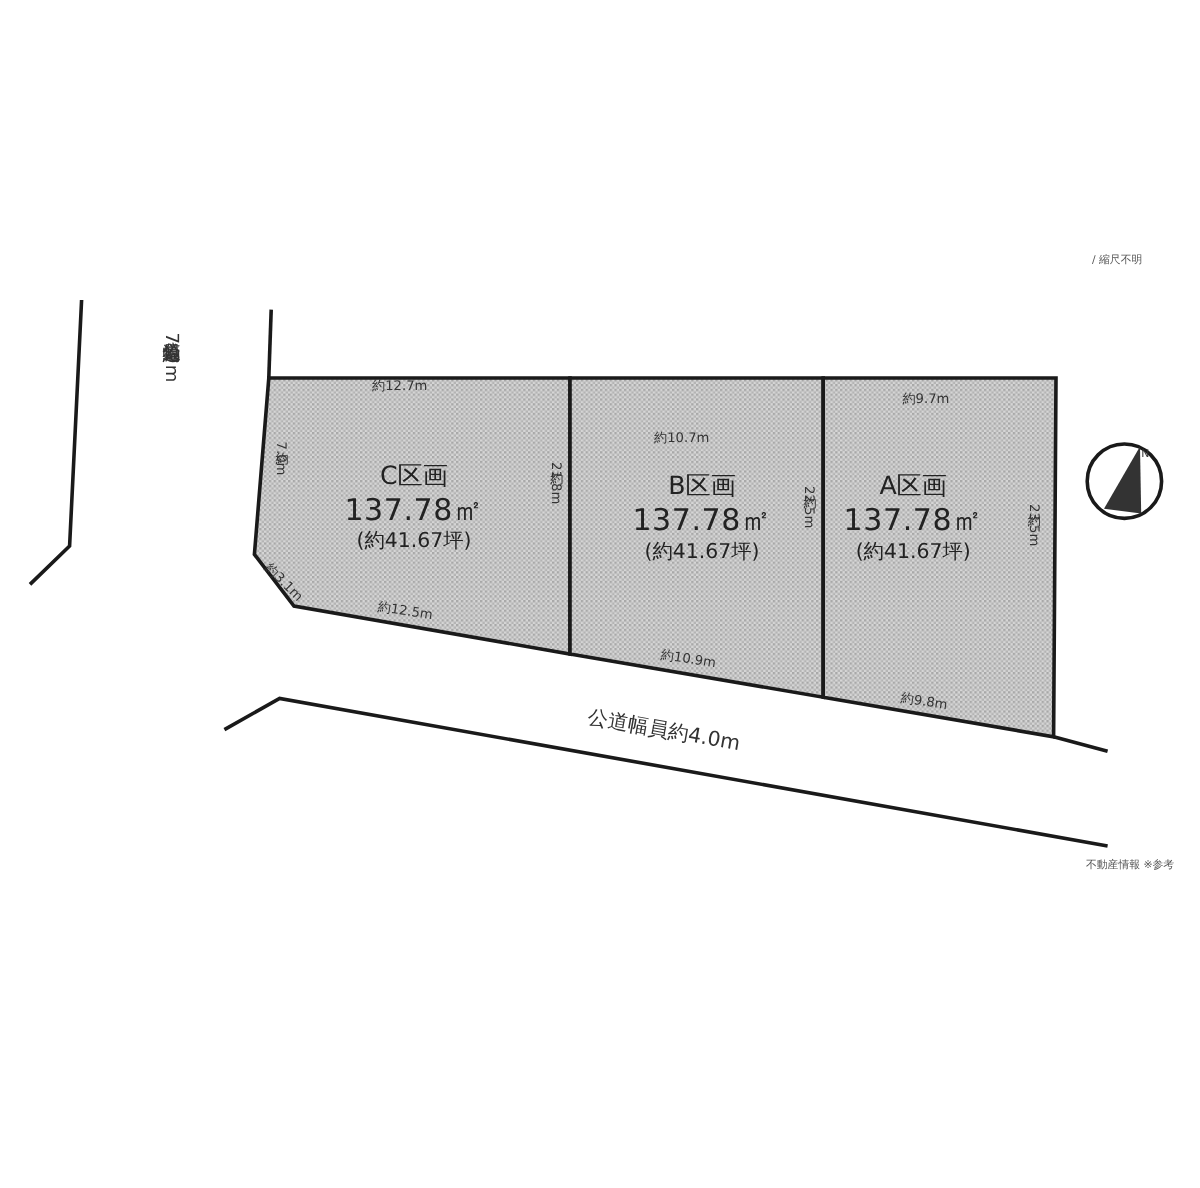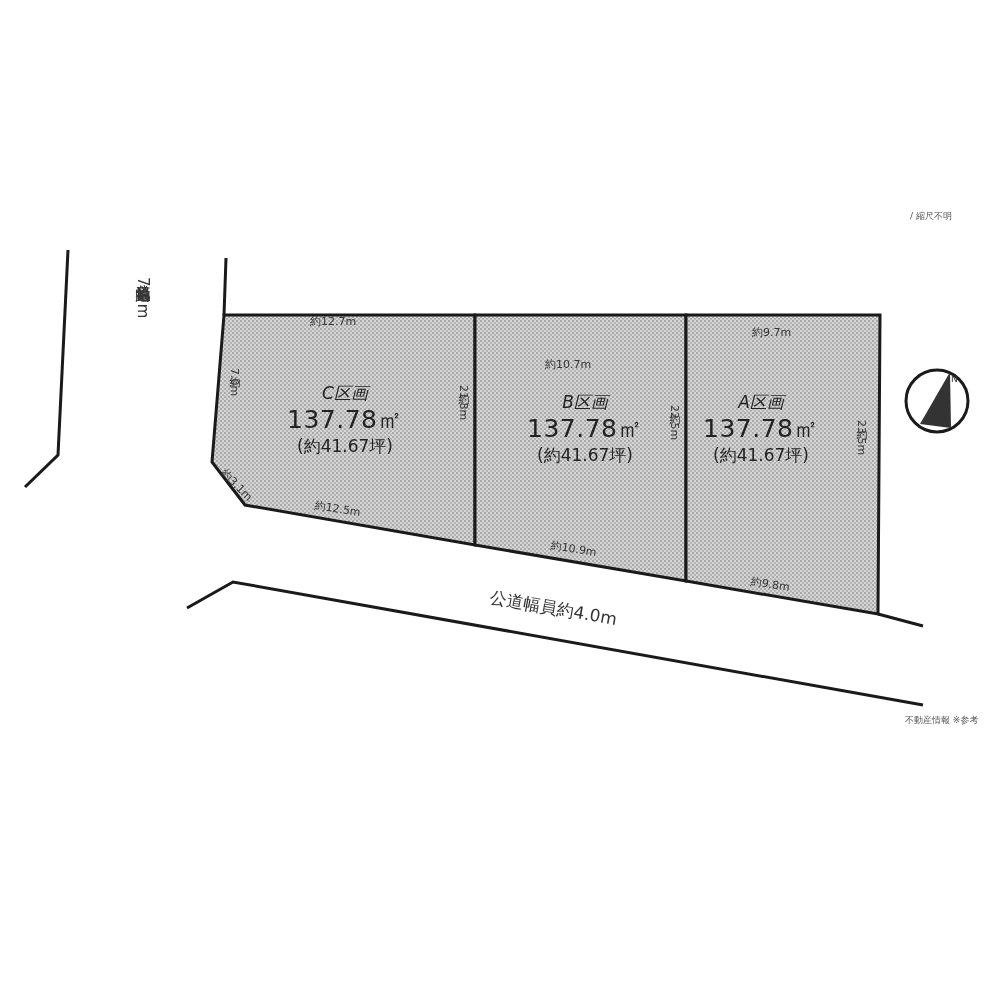--- a/index.html
+++ b/index.html
@@ -1,20 +1,20 @@
 <!DOCTYPE html>
 <html><head>
 <meta charset="utf-8">
 <style>
   html, body { margin: 0; padding: 0; background: #ffffff; }
   body { width: 1000px; height: 990px; position: relative; overflow: hidden;
          font-family: "DejaVu Sans", "Liberation Sans", sans-serif; color: #222; }
   #plan { position: absolute; left: 0; top: 0; }
   .lot-label { position: absolute; text-align: center; color: #222; line-height: 1.25; }
-  .lot-name { font-size: 17px; font-style: italic; }
+  .lot-name { font-size: 21px; }
   .lot-area { font-size: 25px; letter-spacing: 0.5px; }
   .lot-tsubo { font-size: 17px; }
   .dim { position: absolute; font-size: 11px; color: #333; white-space: nowrap; }
   .vtext { position: absolute; writing-mode: vertical-rl; font-size: 15px; color: #333; letter-spacing: 1px; }
   .road-front { position: absolute; font-size: 17px; color: #333; white-space: nowrap;
                 transform-origin: left top; }
   .stamp { position: absolute; font-size: 9px; color: #555; white-space: nowrap; }
 </style>
 </head>
 <body>

